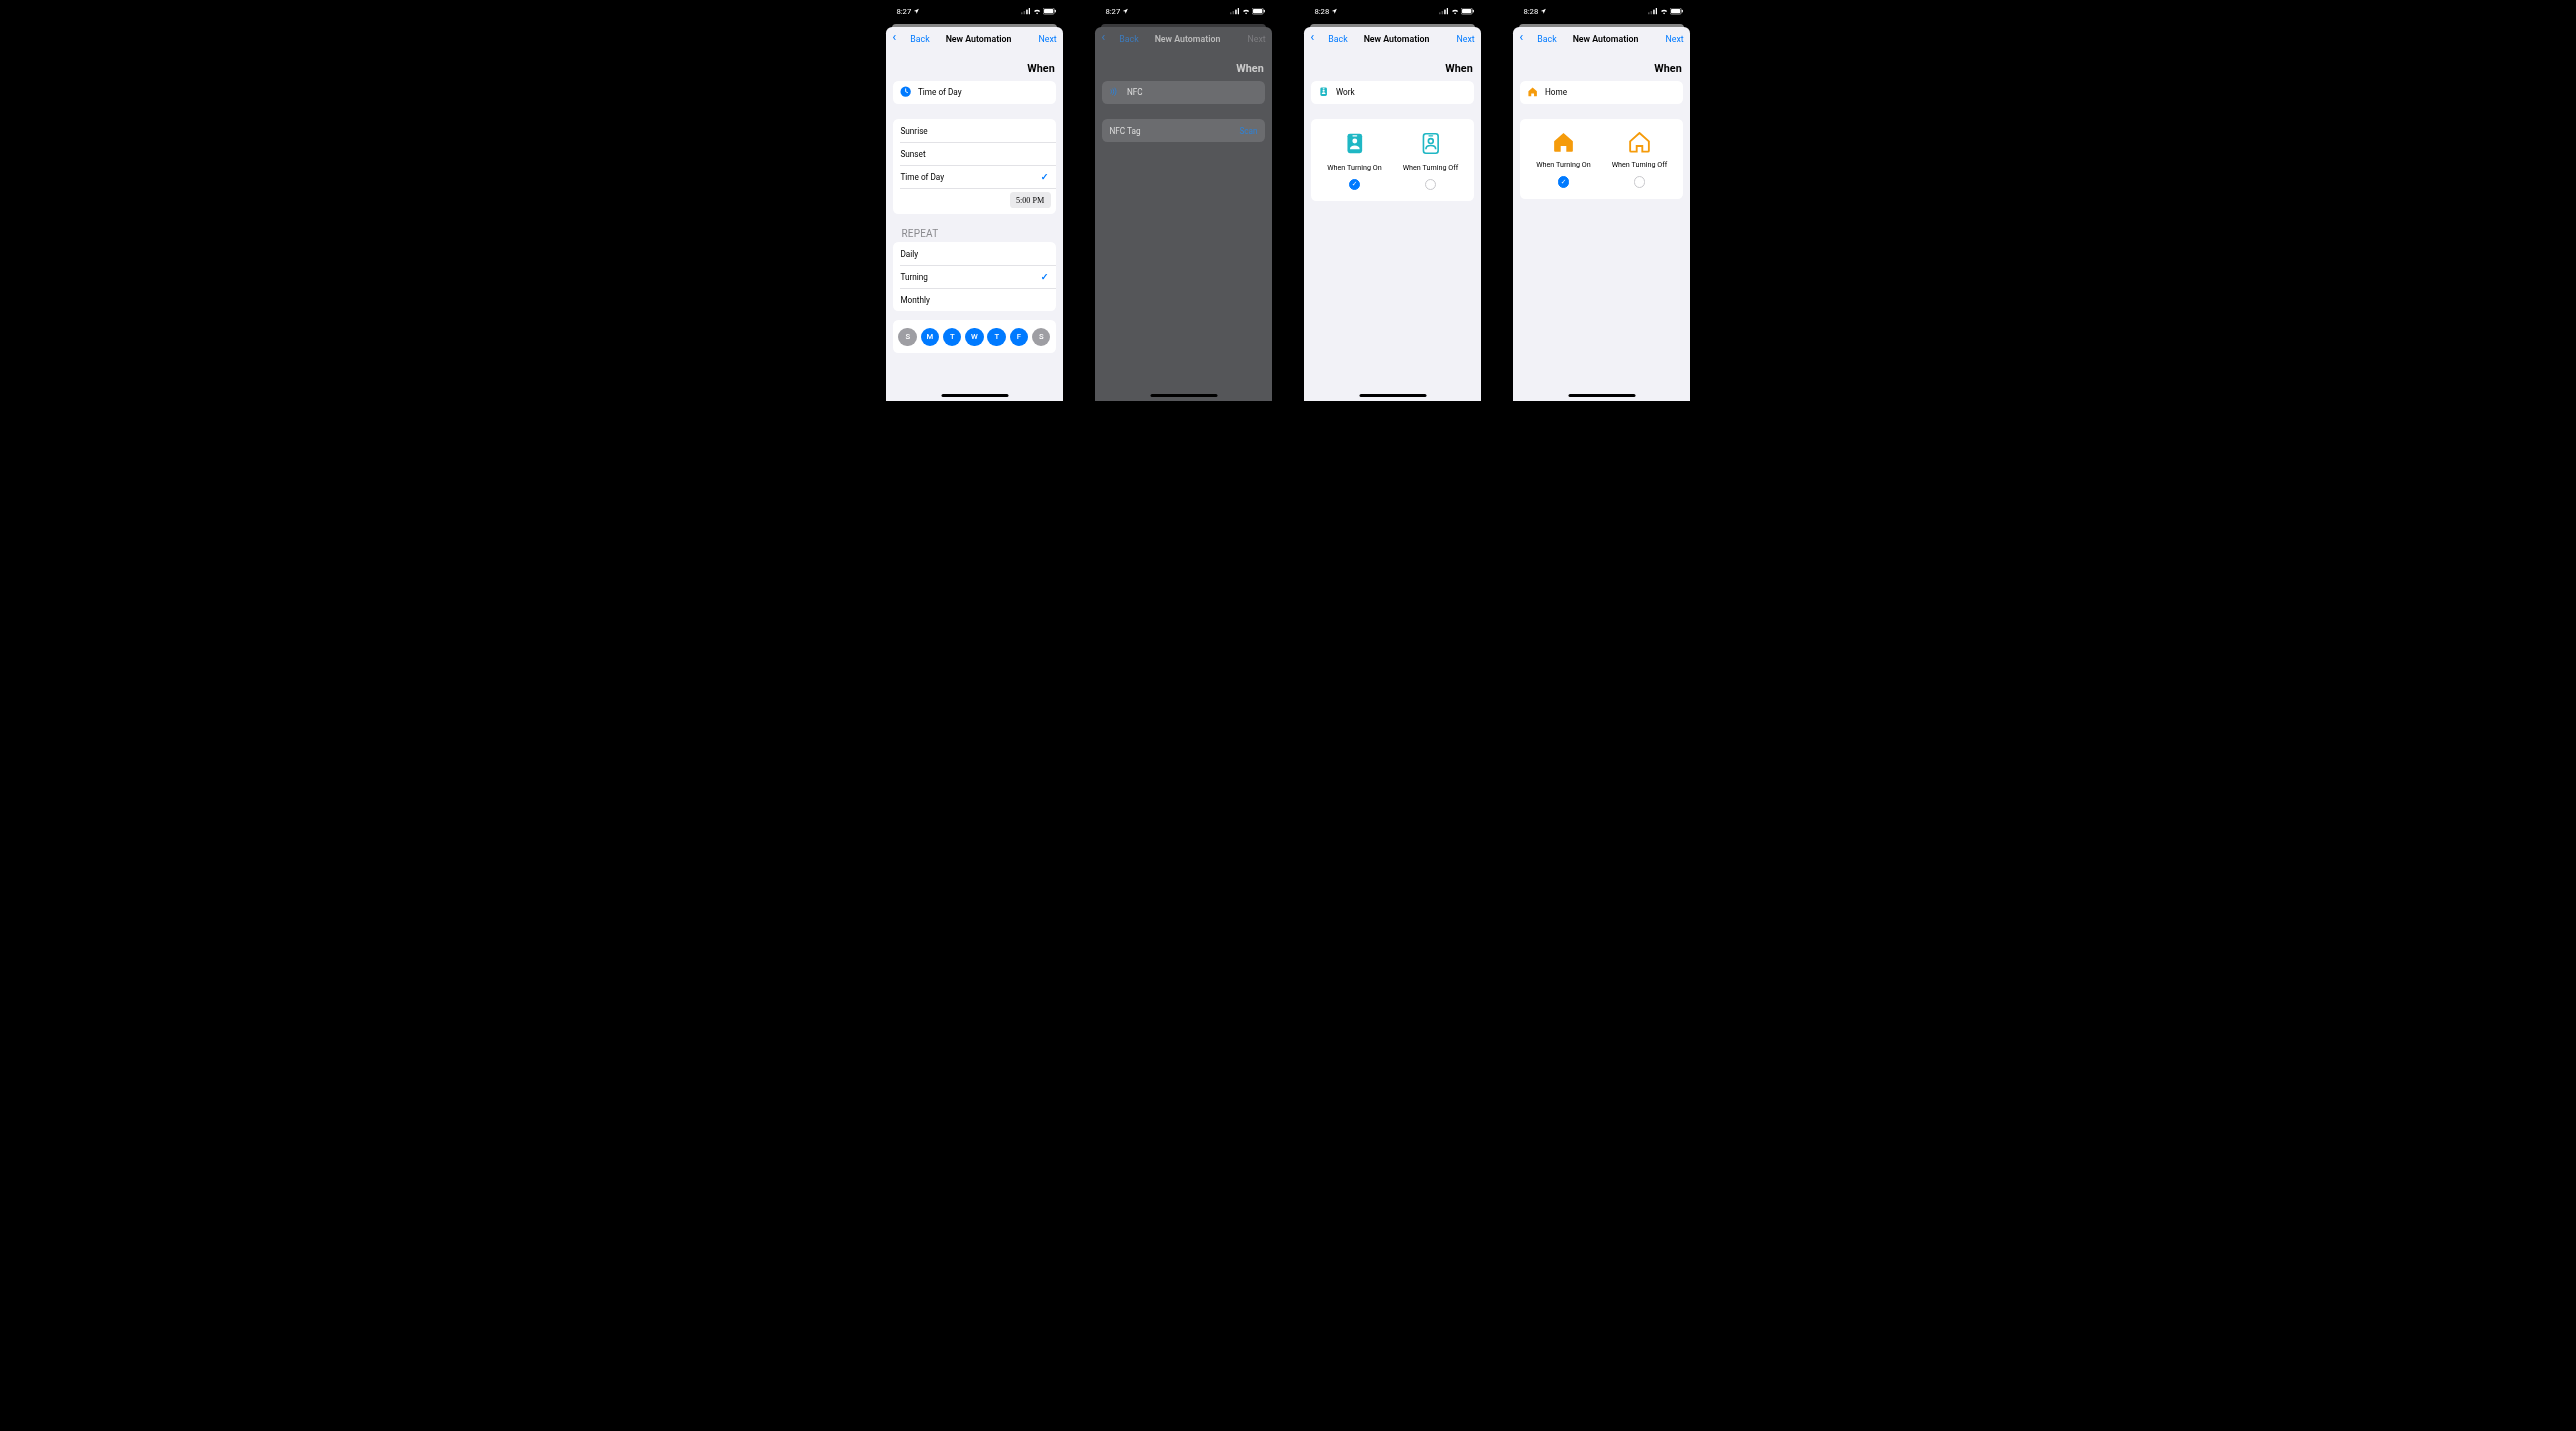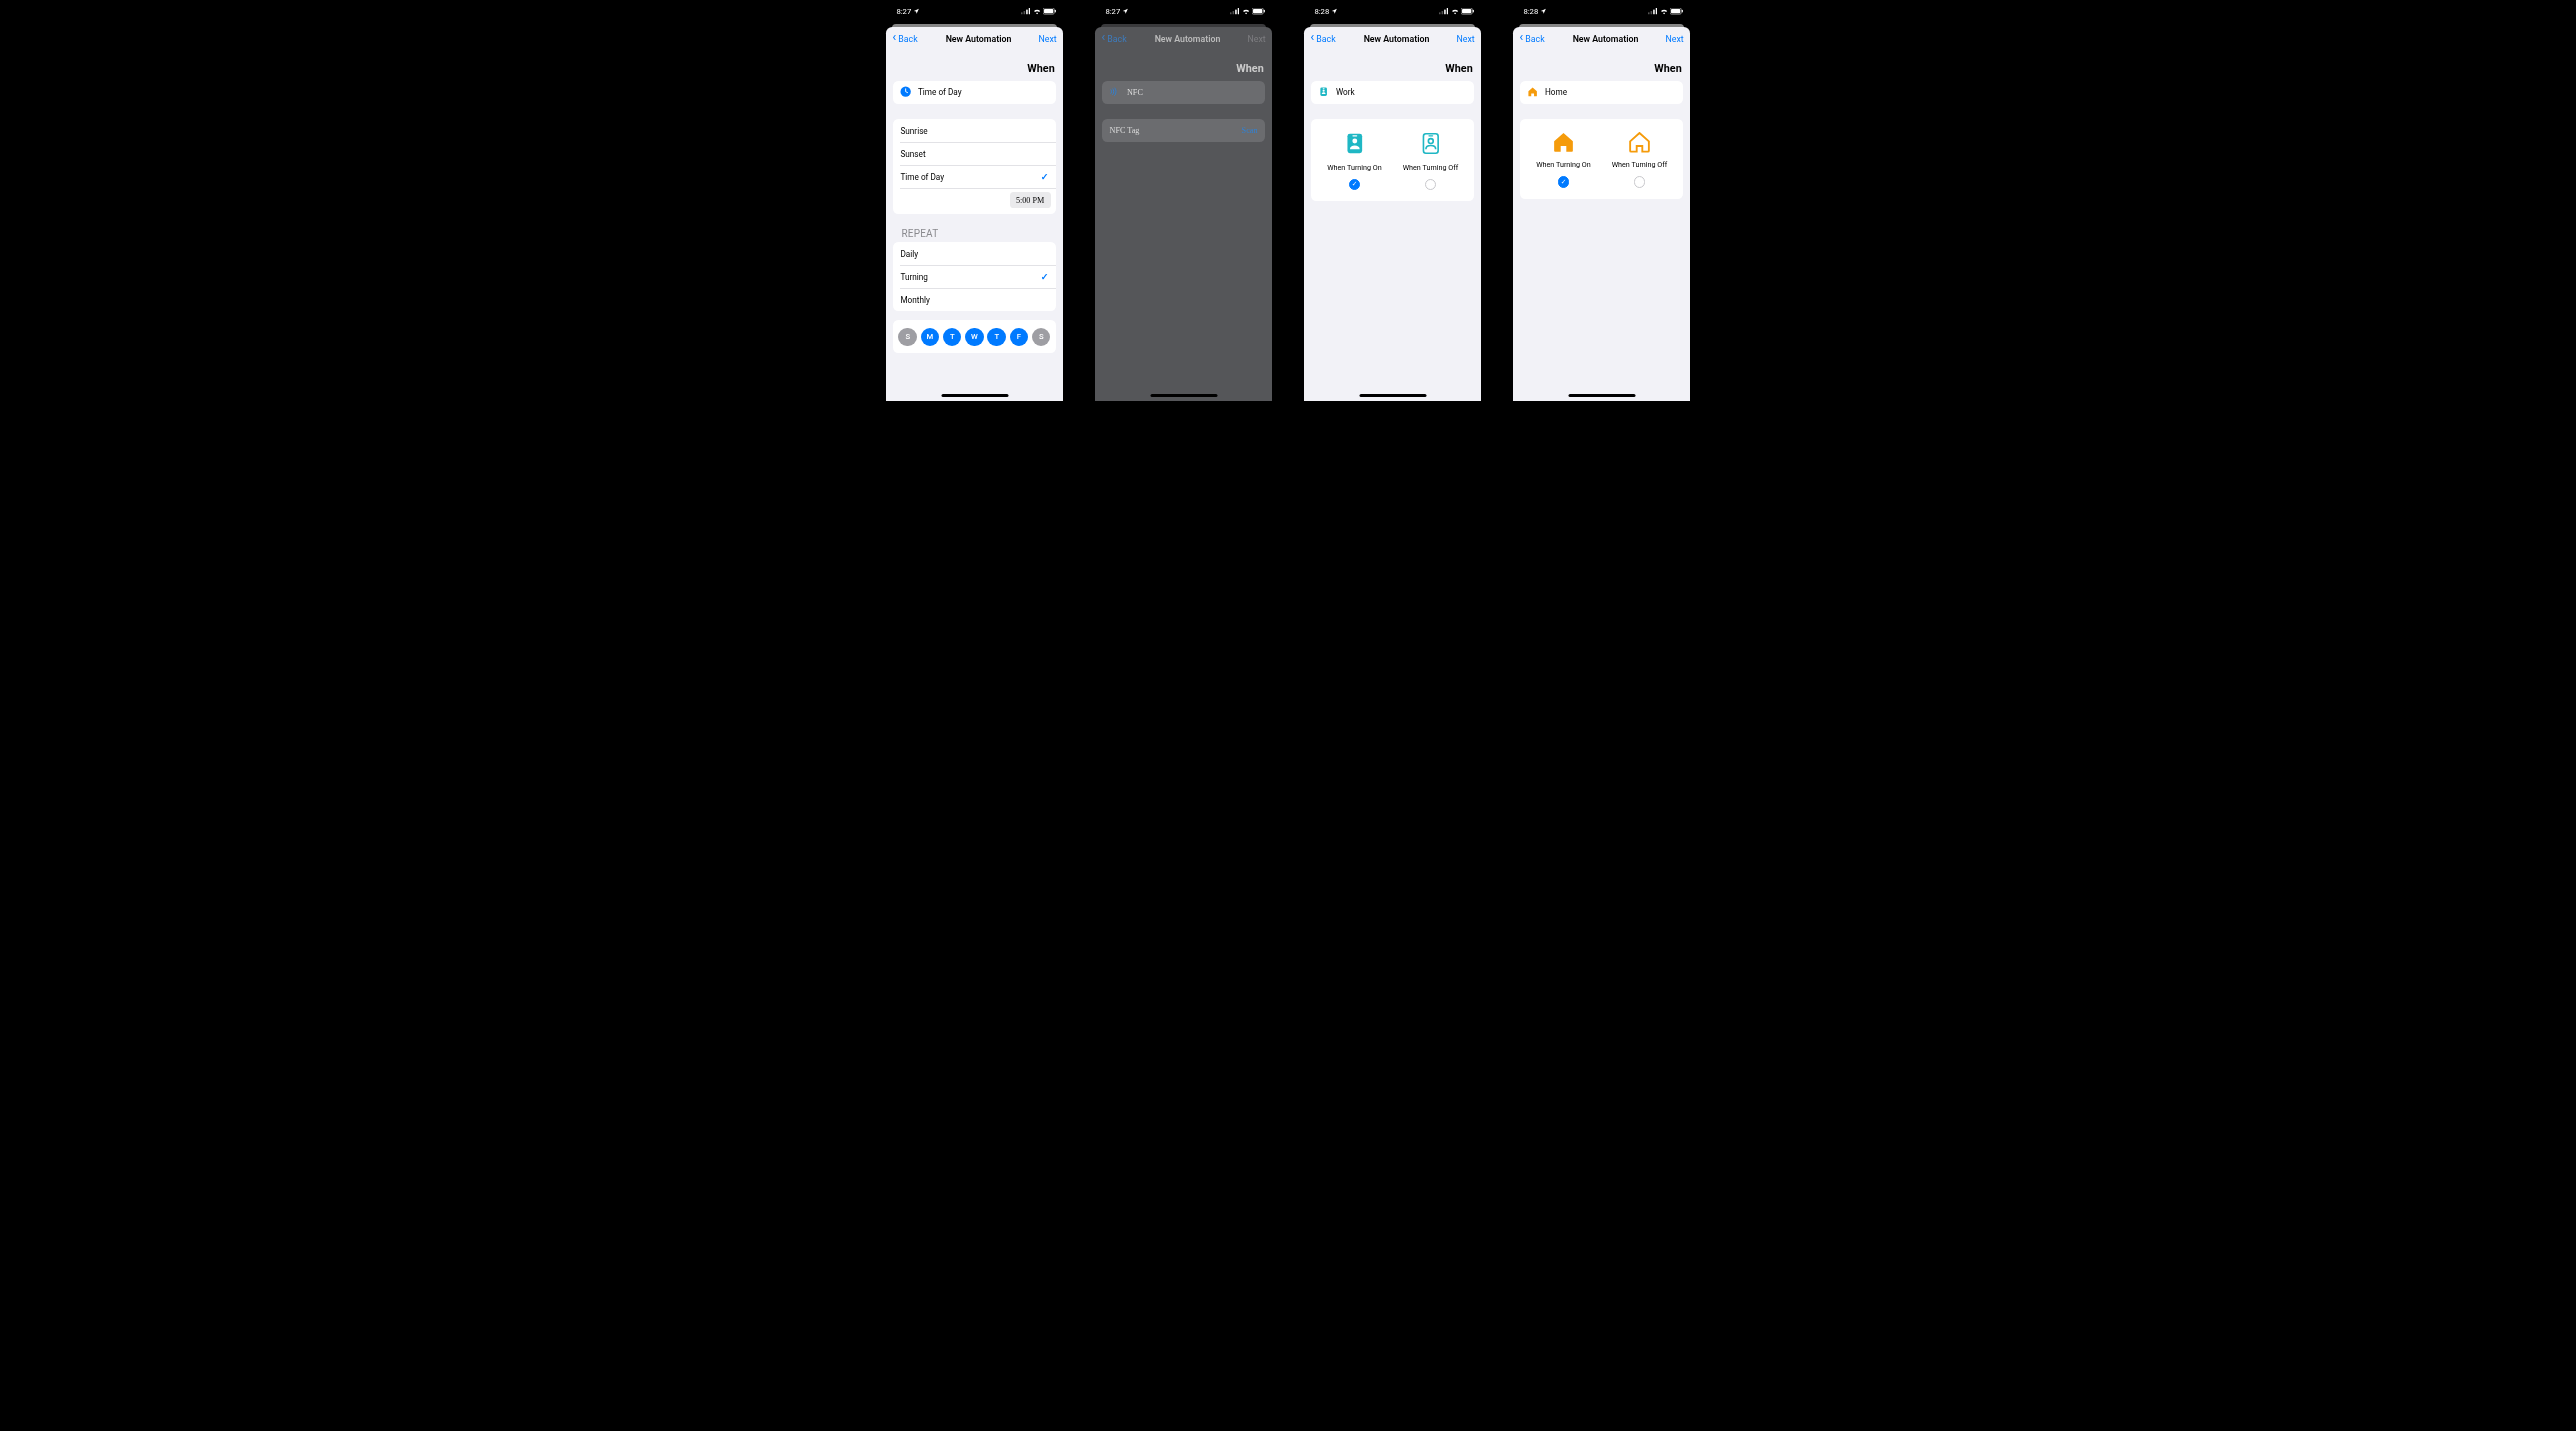--- a/index.html
+++ b/index.html
@@ -51,21 +51,21 @@
     margin: 0 4.1px;
     overflow:hidden;
   }
   .navbar {
     height: 23px;
     display:flex;
     align-items:center;
     justify-content:space-between;
     padding: 0 6.2px;
   }
-  .nav-back { color:#007aff; font-size:8.8px; display:flex; align-items:center; gap:2px; cursor:pointer;}
+  .nav-back { color:#007aff; font-size:8.8px; display:flex; align-items:center; gap:14px; cursor:pointer;}
   .nav-title { font-size:8.8px; font-weight:600; color:#000; position:absolute; left:8px; right:0; text-align:center; pointer-events:none;}
   .nav-next { color:#007aff; font-size:8.8px; cursor:pointer;}
   .content { padding: 7.2px 7.2px 0 7.2px; }
   .section-title { font-size:10.8px; font-weight:700; color:#000; margin: 5.2px 1px 5.2px 1px; text-align: right;}
   .group {
     background:#fff;
     border-radius:5.2px;
     overflow:hidden;
   }
   .group + .group { margin-top: 15.5px;}
@@ -116,21 +116,21 @@
     width:45%;
   }
   .choice-label { font-size:7.2px; color:#000;}
   .radio {
     width:11.3px; height:11.3px; border-radius:5.7px; border:0.8px solid #c8c8cc;
     display:flex; align-items:center; justify-content:center;
     cursor:pointer;
   }
   .radio.on { background:#007aff; border-color:#007aff; color:#fff; font-size:6.7px;}
   .dim-sheet .sheet { background:#555659;}
-  .dim-sheet .group { background:#6b6c6f;font-family:Liberation Serif, serif;}
+  .dim-sheet .group { background:#6b6c6f;}
   .dim-sheet .row { color:#ddd;}
   .dim-sheet .section-title { color:#ccc;}
   .dim-sheet .nav-back { color:#3d7bbd;}
   .dim-sheet .nav-next { color:#7d7d80;}
   .dim-sheet .nav-title { color:#bbb;}
   .dim-sheet .action { color:#2f82d6;}
   .nfc-panel {
     position:absolute; left:7.2px; right:7.2px; bottom:5.2px;
     background:#fff; border-radius:15.5px; padding:15.5px 9.3px 9.3px 9.3px;
     display:flex; flex-direction:column; align-items:center;

